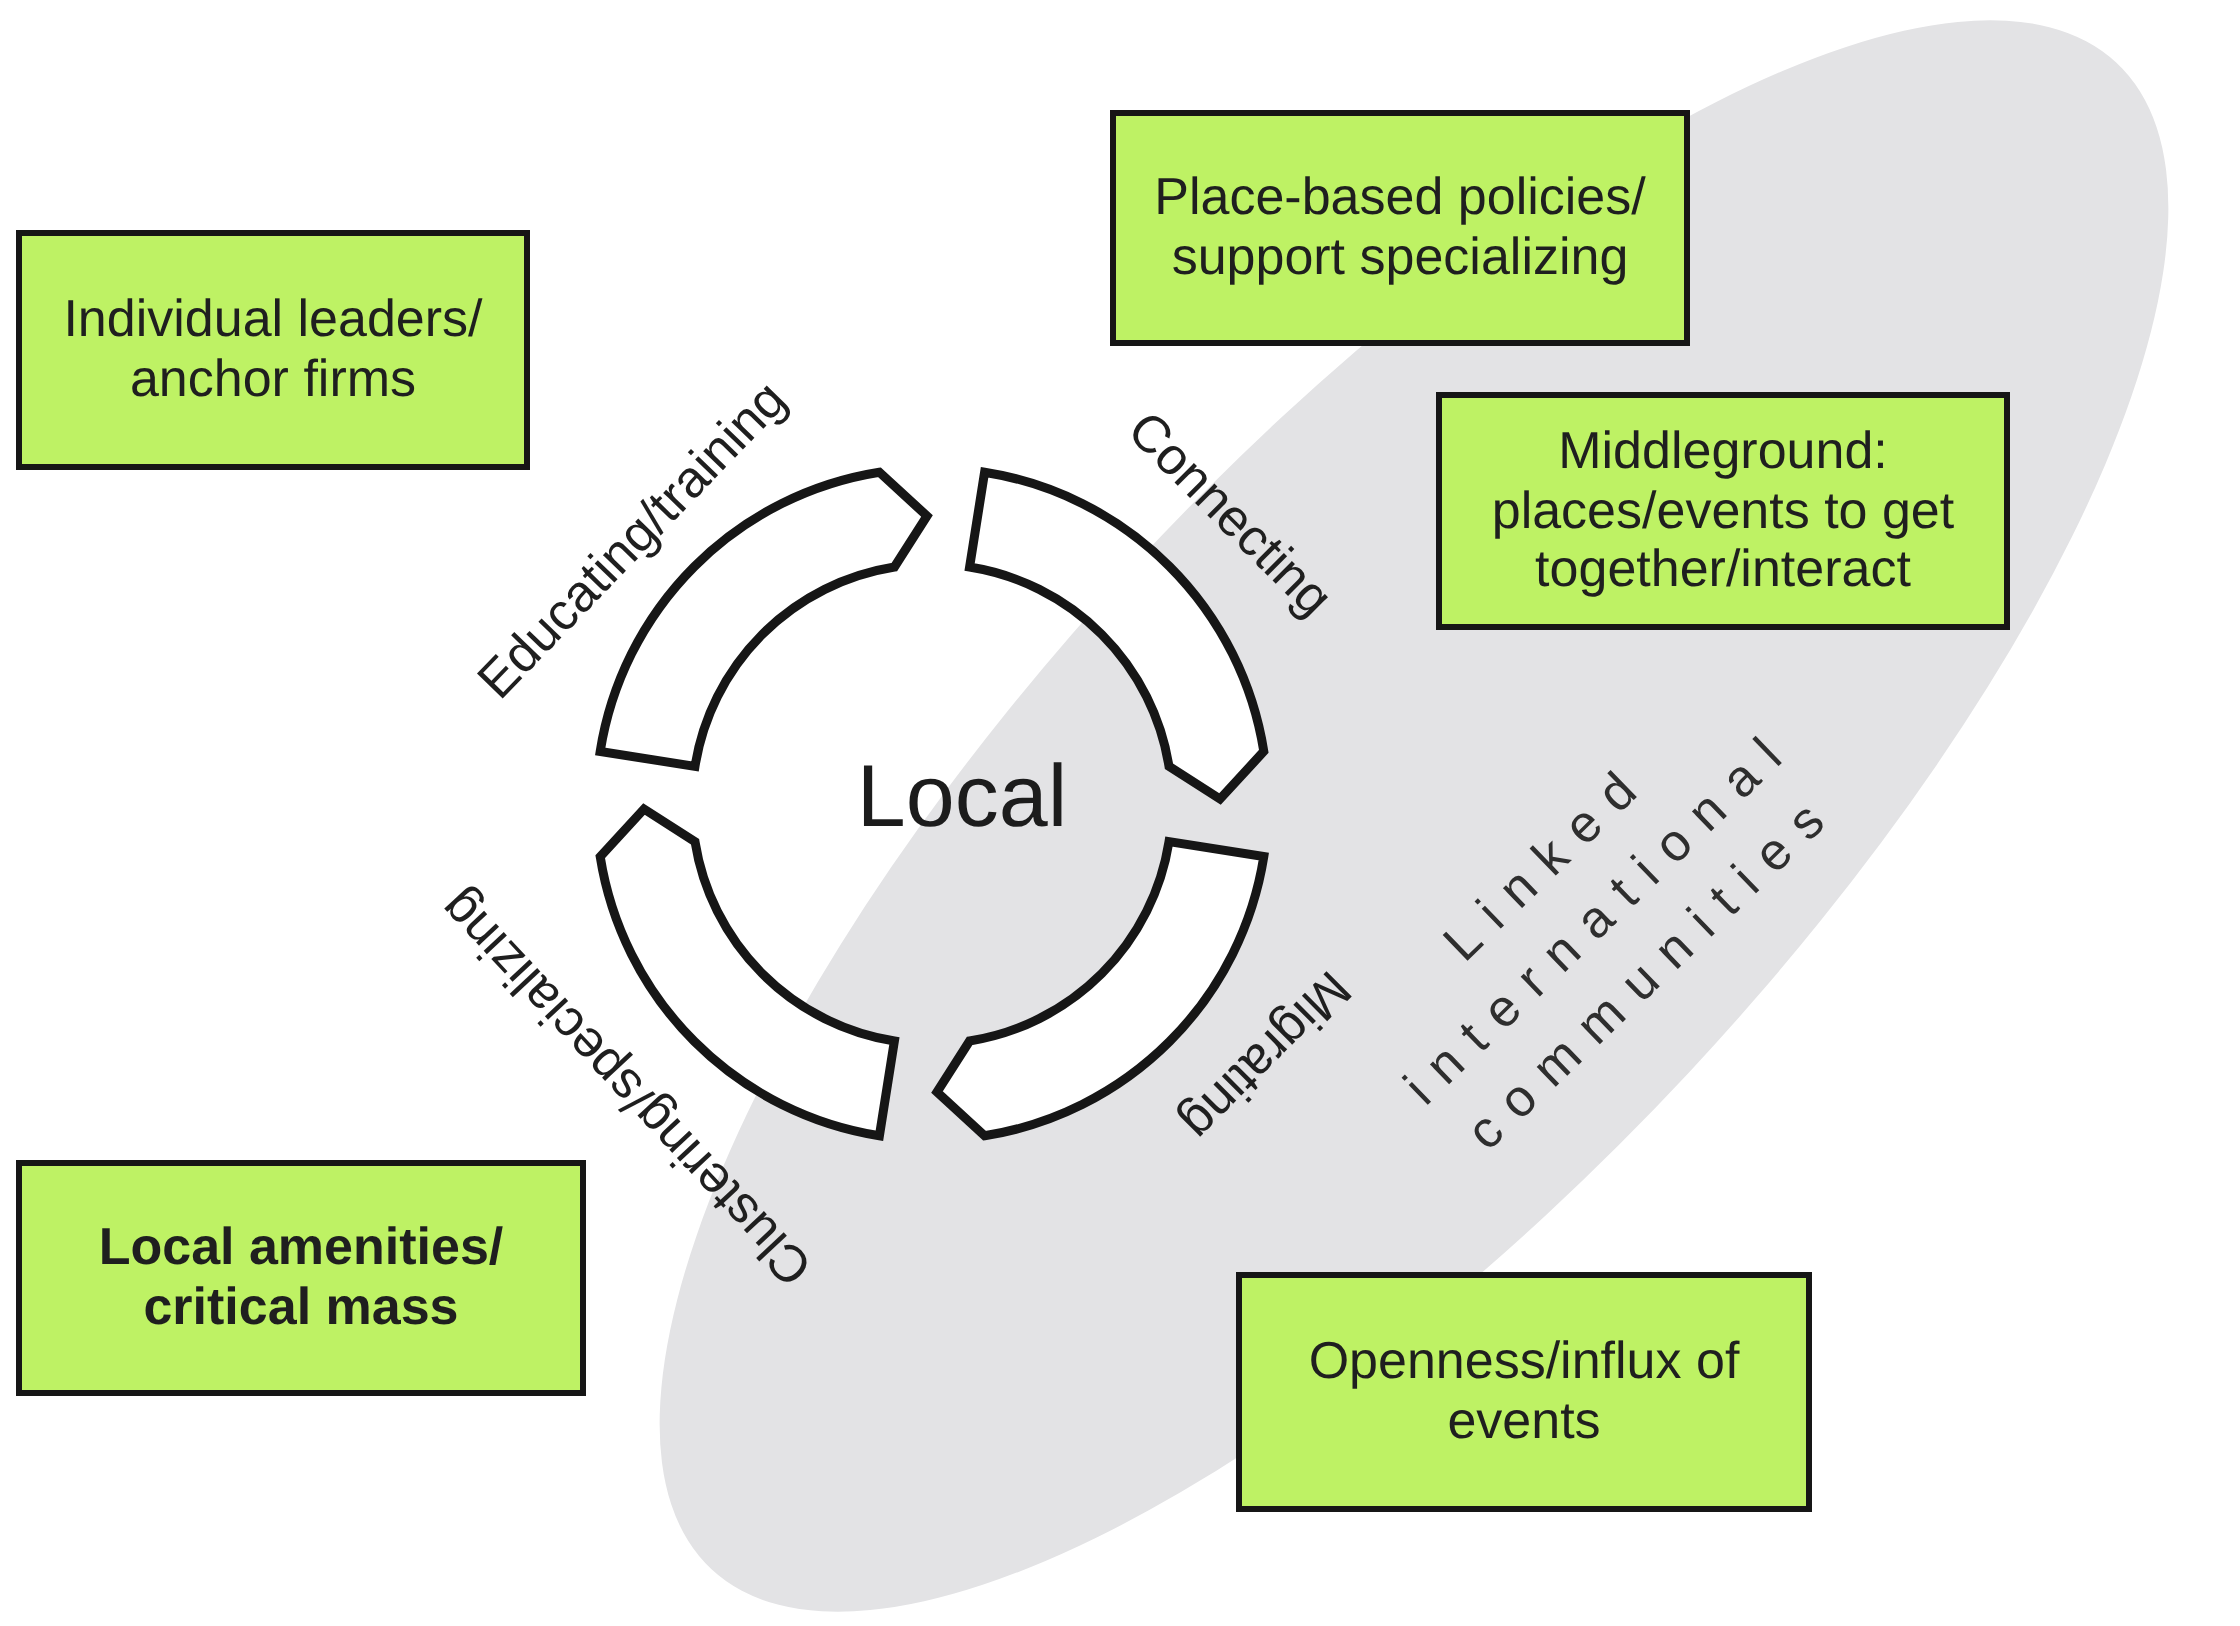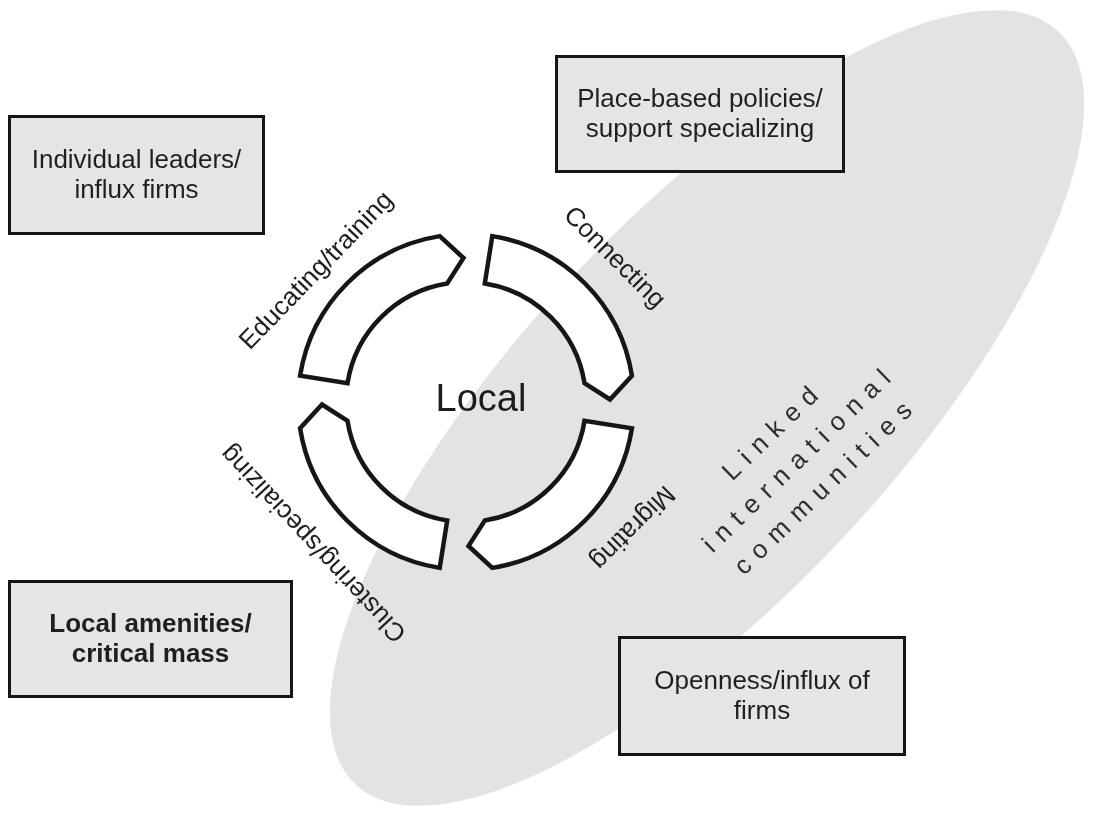--- a/index.html
+++ b/index.html
@@ -8,39 +8,39 @@
     width:1120px;height:813px;
     overflow:hidden;
     background:#ffffff;
     font-family:"Liberation Sans", sans-serif;
     color:#1f1f1f;
   }
   .canvas svg{position:absolute;left:0;top:0;}
   .box{
     position:absolute;
     border:3px solid #161616;
-    background:#e5e5e5;
+    background:#bef264;
     display:flex;flex-direction:column;
     justify-content:center;align-items:center;
     text-align:center;
     font-size:26px;line-height:1.15;
     color:#1f1f1f;
     box-sizing:border-box;
   }
   .box span{display:block;white-space:nowrap;}
   .box-individual{left:8px;top:115px;width:257px;height:120px;}
   .box-place{left:555px;top:55px;width:290px;height:118px;}
   .box-middleground{left:718px;top:196px;width:287px;height:119px;}
   .box-amenities{left:8px;top:580px;width:285px;height:118px;font-weight:bold;}
   .box-openness{left:618px;top:636px;width:288px;height:120px;}
 
   .center-label{
     position:absolute;left:481px;top:399px;
     transform:translate(-50%,-50%);
-    font-size:38px;line-height:1.08;
+    font-size:44px;line-height:1.08;
     text-align:center;color:#1c1c1c;
     white-space:nowrap;
   }
   .center-label span{display:block;}
 
   .cycle-label{
     position:absolute;
     white-space:nowrap;
     font-size:26px;color:#1f1f1f;
   }
@@ -86,32 +86,37 @@
   <div class="cycle-label cycle-label-migrating">Migrating</div>
 
   <div class="ellipse-label">
     <span>Linked</span>
     <span>international</span>
     <span>communities</span>
   </div>
 
   <div class="box box-individual">
     <span>Individual leaders/</span>
-    <span>influx firms</span>
+    <span>anchor firms</span>
   </div>
 
   <div class="box box-place">
     <span>Place-based policies/</span>
     <span>support specializing</span>
   </div>
 
+  <div class="box box-middleground">
+    <span>Middleground:</span>
+    <span>places/events to get</span>
+    <span>together/interact</span>
+  </div>
 
   <div class="box box-amenities">
     <span>Local amenities/</span>
     <span>critical mass</span>
   </div>
 
   <div class="box box-openness">
     <span>Openness/influx of</span>
-    <span>firms</span>
+    <span>events</span>
   </div>
 
 </div>
 
 </body></html>

